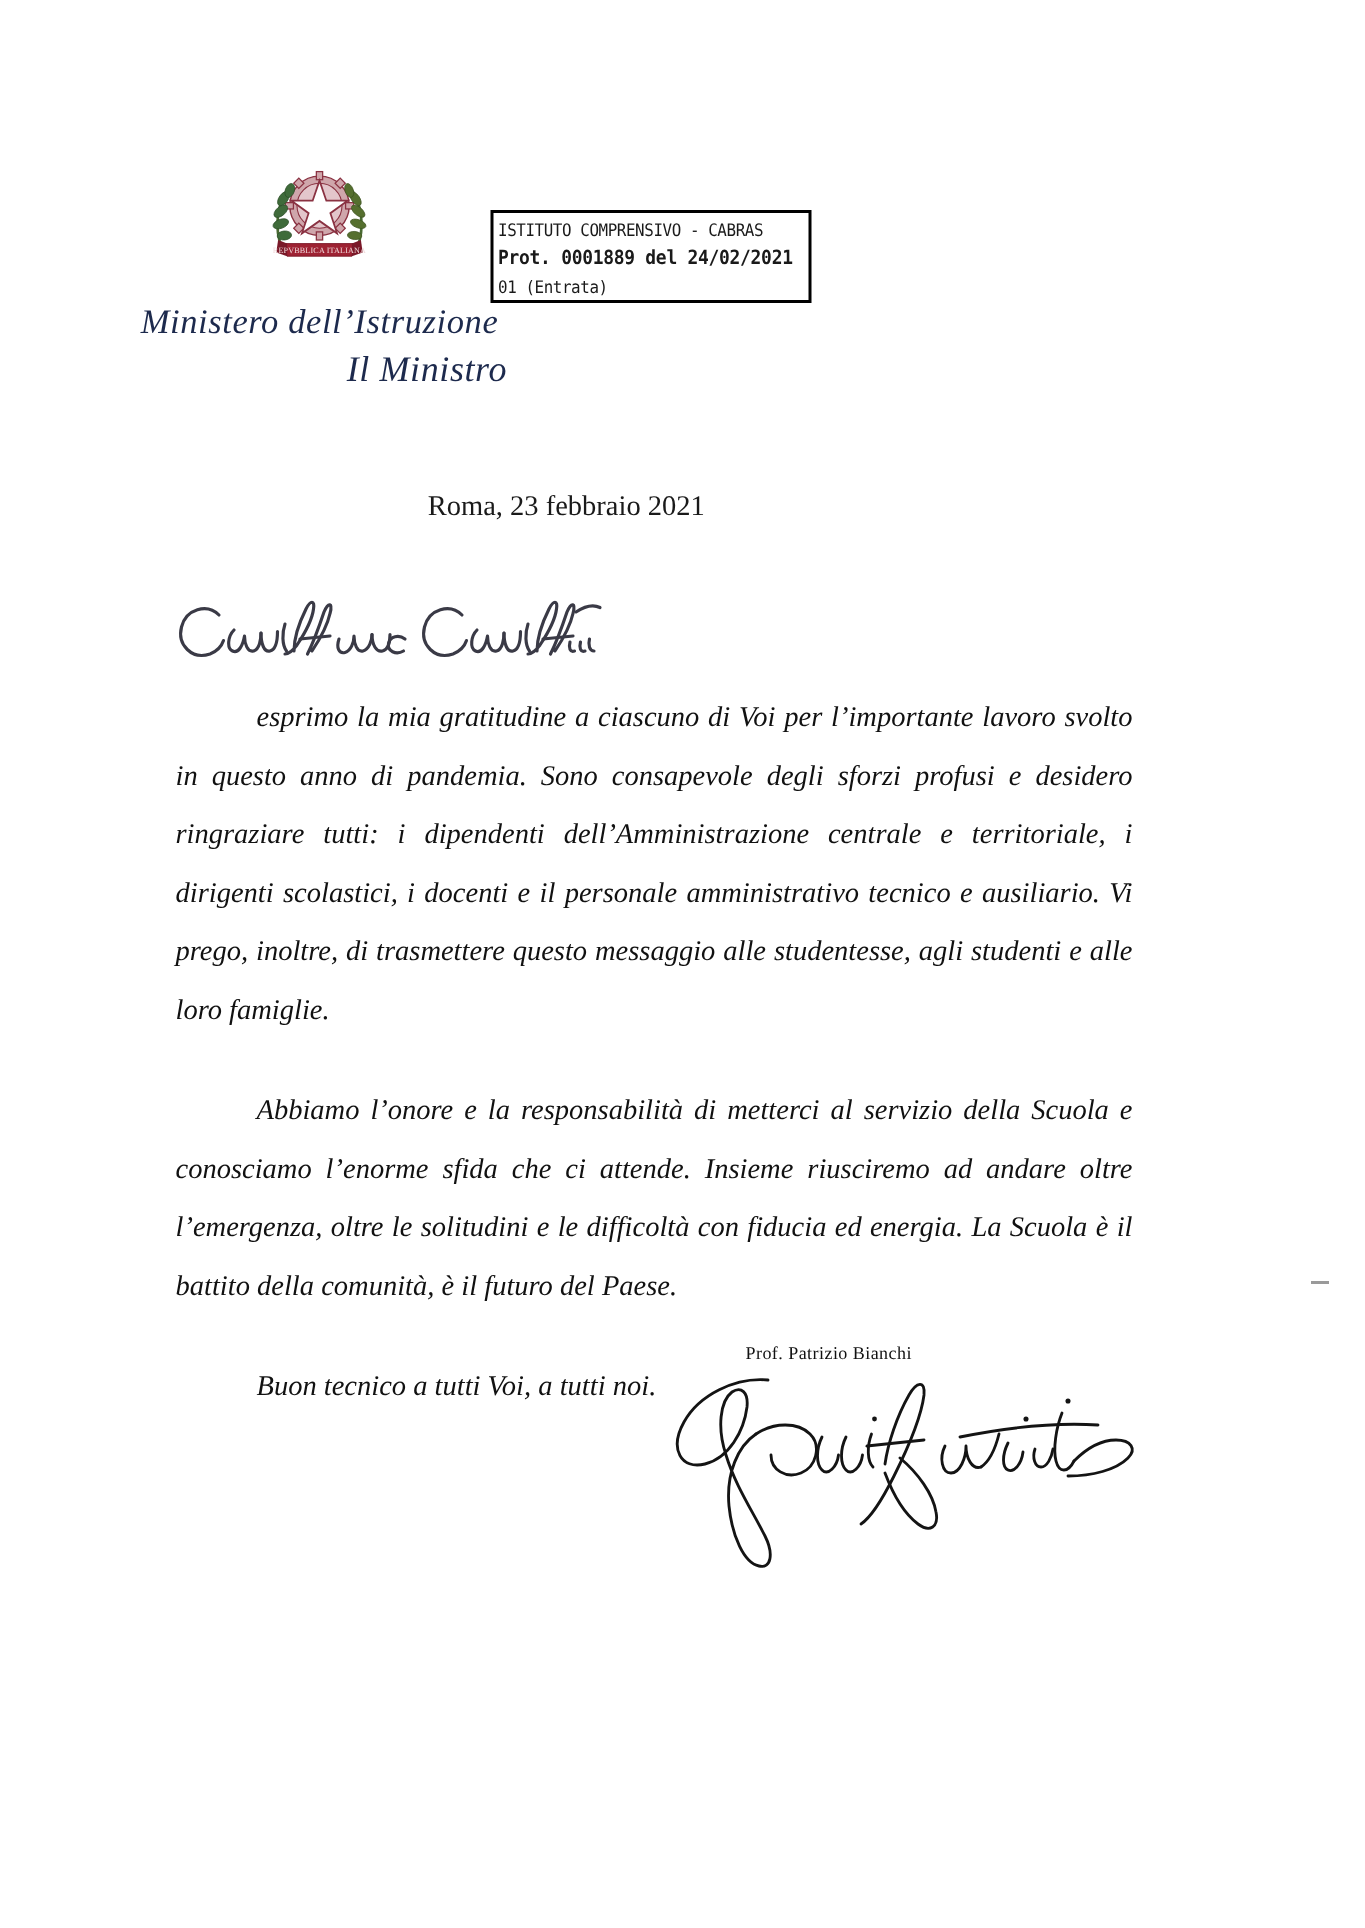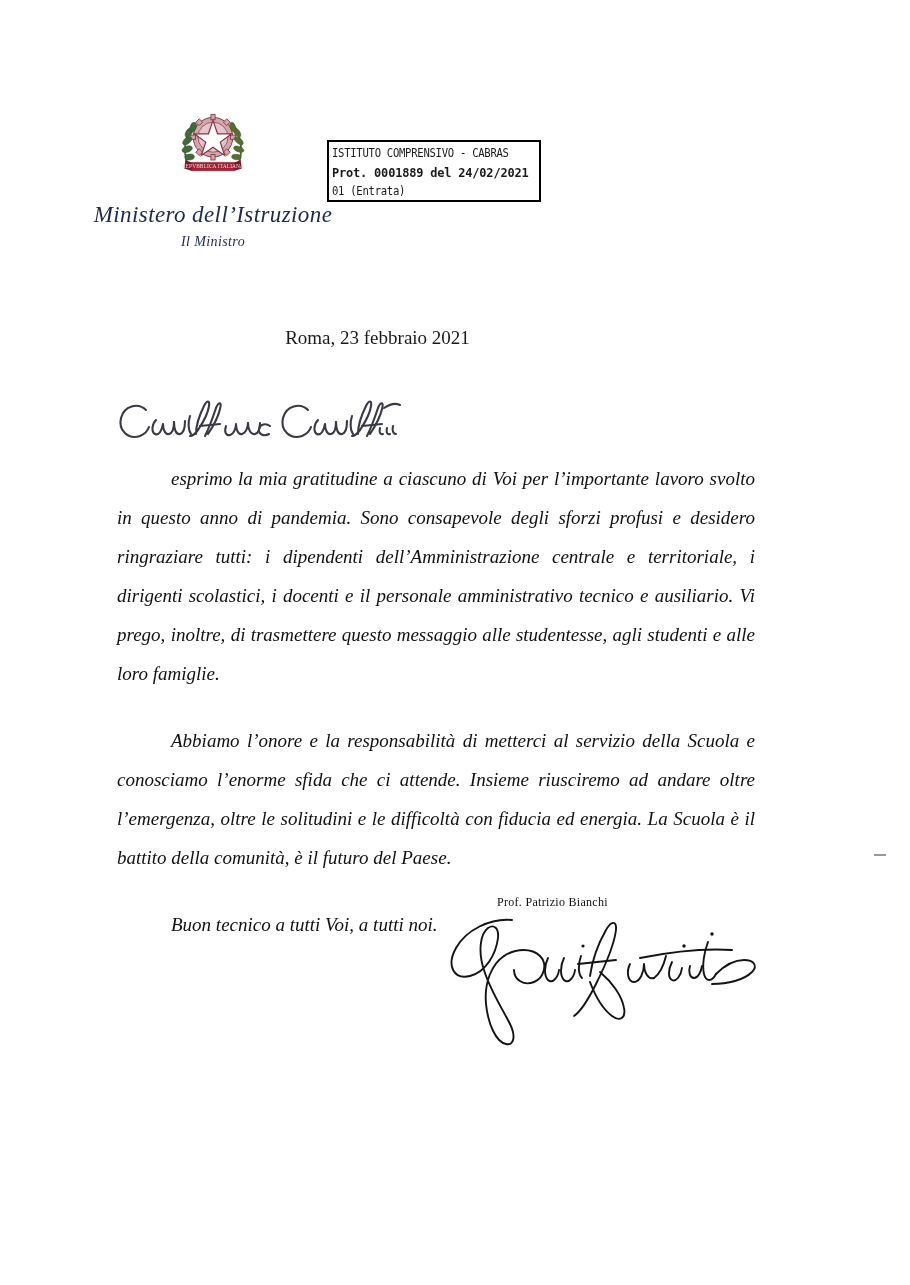--- a/index.html
+++ b/index.html
@@ -40,23 +40,24 @@
     font-style: italic;
     font-size: 23px;
     color: #1d2a4d;
     letter-spacing: 0.4px;
     white-space: nowrap;
   }
   .ministry-role {
     margin-top: 6px;
     font-family: "Liberation Serif", "DejaVu Serif", serif;
     font-style: italic;
-    font-size: 14px;
+    font-size: 24px;
     color: #1d2a4d;
     letter-spacing: 0.4px;
+    text-align: right;
   }
 
   
   .protocol-stamp {
     position: absolute;
     left: 327px;
     top: 103px;
     width: 214px;
     height: 62px;
     border: 2px solid #000000;

